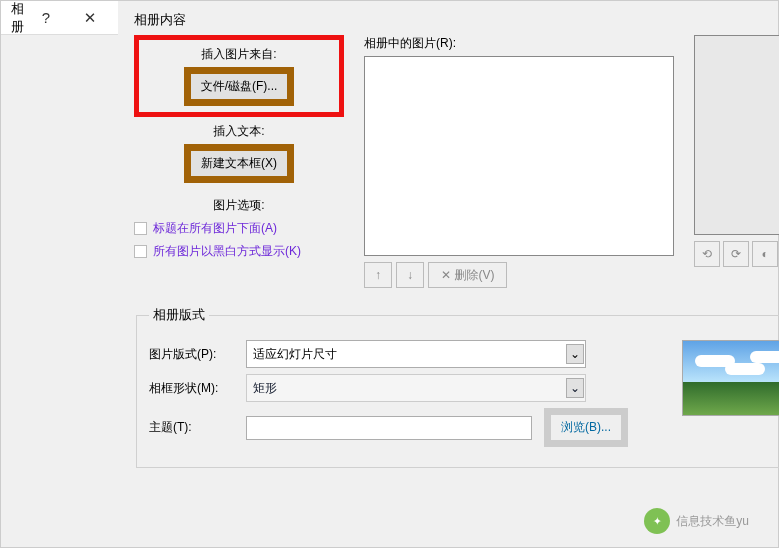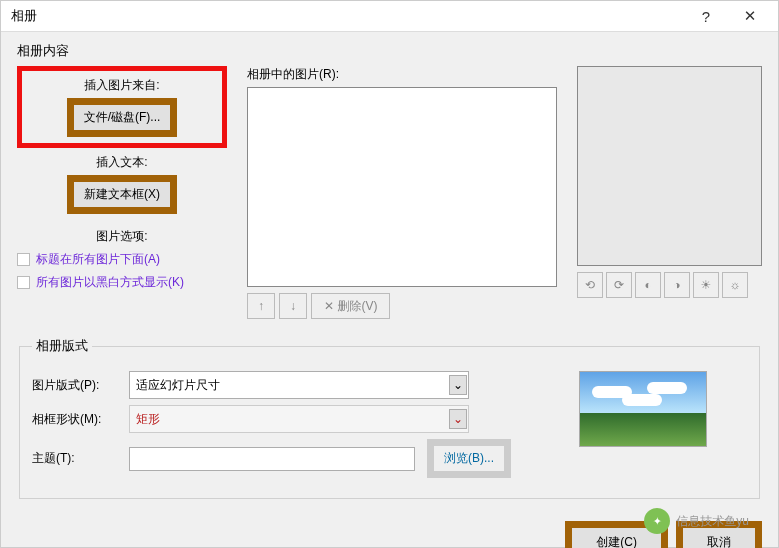--- a/index.html
+++ b/index.html
@@ -1,17 +1,17 @@
 <!DOCTYPE html>
 <html><head>
 <meta charset="utf-8">
 <style>
 * { box-sizing: border-box; font-family: "Microsoft YaHei", "SimSun", Arial, sans-serif; font-size: 12px; }
 body { margin: 0; background: #f0f0f0; width: 779px; height: 548px; overflow: hidden; }
-.window { width: 779px; height: 548px; background: #f0f0f0; border: 1px solid #ccc; display: flex; flex-direction: column; }
+.window { width: 779px; height: 548px; background: #f0f0f0; border: 1px solid #ccc; display: flex; }
 .titlebar { height: 34px; display: flex; align-items: center; padding: 0 6px 0 10px; background: #fff; border-bottom: 1px solid #ddd; }
 .titlebar .title { flex: 1; font-size: 13px; }
 .titlebar .winbtn { width: 44px; height: 30px; display: flex; align-items: center; justify-content: center; font-size: 15px; color: #333; }
 .content { flex: 1; padding: 10px 16px 10px 16px; position: relative; }
 .section-label { font-size: 13px; margin-bottom: 6px; }
 .row1 { display: flex; gap: 20px; }
 .left-col { width: 210px; text-align: center; }
 .mid-col { width: 310px; }
 .right-col { flex: 1; }
 .redbox { border: 5px solid #e11; padding: 6px; margin-bottom: 6px; background: #f0f0f0; }
@@ -25,21 +25,21 @@
 .imgbtns { display: flex; gap: 4px; margin-top: 6px; }
 .iconbtn { width: 28px; height: 26px; border: 1px solid #bbb; background: #efefef; display: flex; align-items: center; justify-content: center; color: #888; }
 .iconbtn.sm { width: 26px; }
 .delete-btn { padding: 0 12px; width: auto; }
 .previewbtns { display: flex; gap: 3px; margin-top: 6px; justify-content: flex-start; }
 fieldset.layout { border: 1px solid #d0d0d0; margin-top: 18px; padding: 10px 12px 14px 12px; }
 fieldset.layout legend { padding: 0 4px; font-size: 13px; }
 .formrow { display: flex; align-items: center; gap: 12px; margin: 6px 0; }
 .formrow .lbl { width: 85px; }
 .select { flex: 0 0 340px; height: 24px; border: 1px solid #adadad; background: #fff; display: flex; align-items: center; padding: 13px 6px; justify-content: space-between; }
-.select.disabled { color: #b91c1c; border-color: #ccc; background: #f5f5f5; }
+.select.disabled { color: #0f172a; border-color: #ccc; background: #f5f5f5; }
 .select .arrow { width: 18px; height: 20px; border: 1px solid #adadad; background: #e1e1e1; display: flex; align-items: center; justify-content: center; margin-right: -5px; }
 .textinput { flex: 0 0 286px; height: 24px; border: 1px solid #adadad; background: #fff; }
 .thumb { position: absolute; right: 40px; top: 0px; width: 128px; height: 76px; background: linear-gradient(to bottom, #5fa3e6 0%, #b9e3fb 55%, #2f6b2c 55%, #6fa84b 100%); border: 1px solid #aaa; }
 .thumb .cloud { position: absolute; top: 14px; left: 12px; width: 40px; height: 12px; background: #fff; border-radius: 10px; box-shadow: 30px 8px 0 0 #fff, 55px -4px 0 0 #fff; }
 .layout-inner { position: relative; }
 .footer { display: flex; justify-content: flex-end; gap: 8px; padding: 12px 16px; }
 .footer .btn { padding: 6px 24px; }
 .watermark { position: absolute; right: 30px; bottom: 14px; display: flex; align-items: center; gap: 6px; color: #999; font-size: 14px; }
 .watermark .wicon { width: 26px; height: 26px; border-radius: 50%; background: #7fc154; display: flex; align-items: center; justify-content: center; color: #fff; font-size: 11px; }
 </style>

